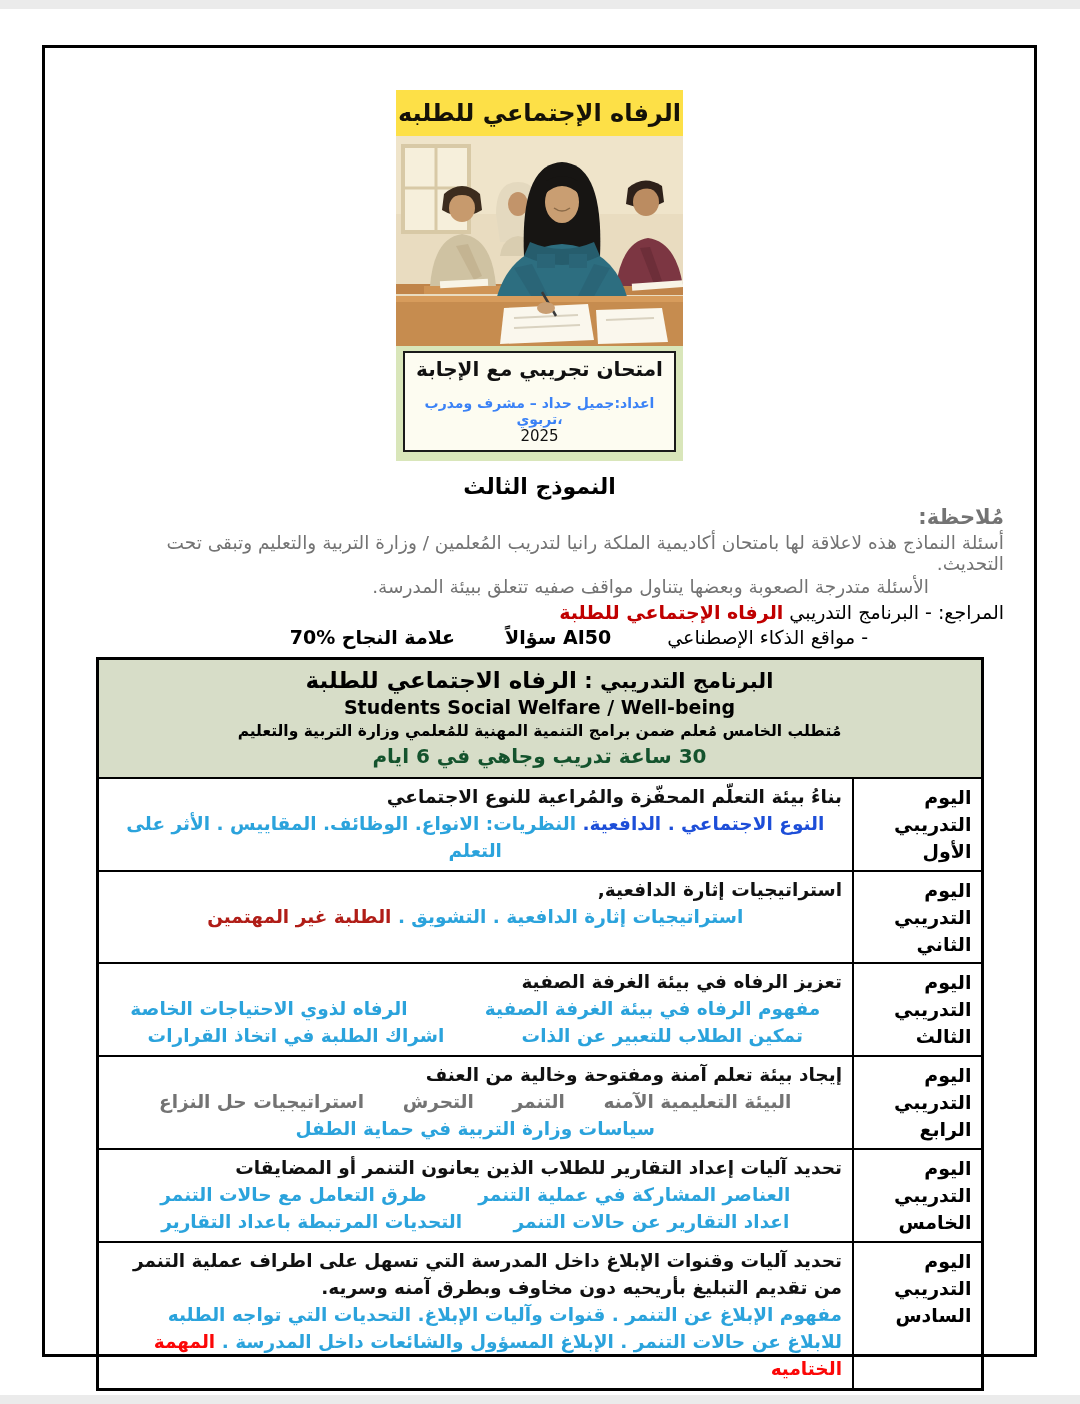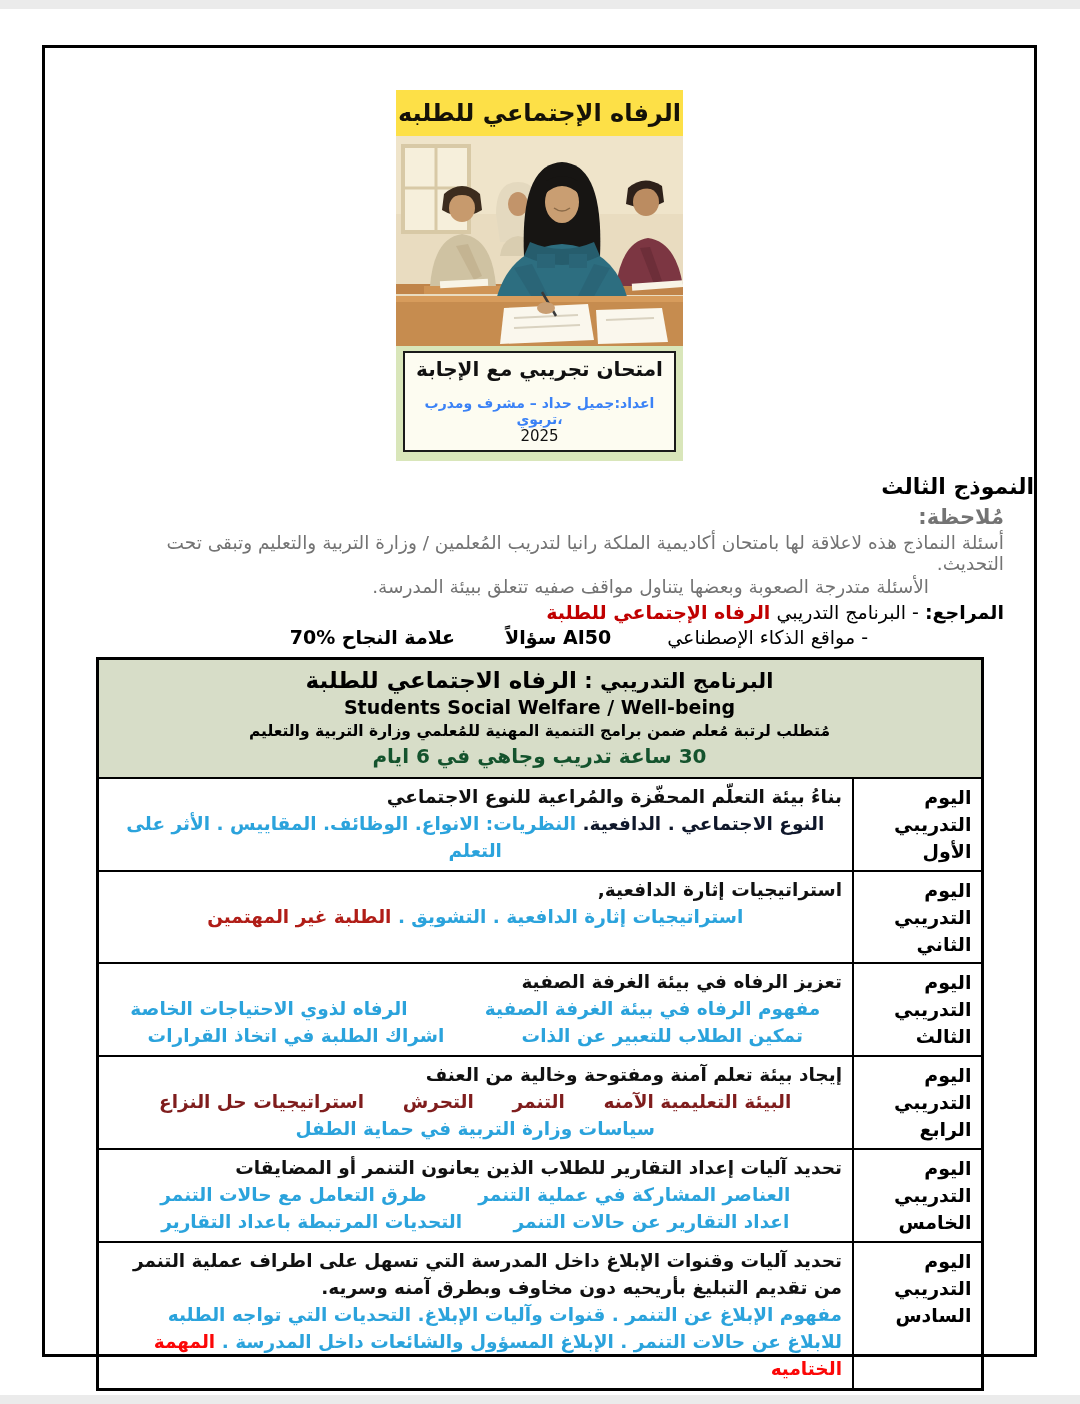--- a/index.html
+++ b/index.html
@@ -16,28 +16,28 @@
   .poster-banner { height:46px; line-height:46px; text-align:center; font-weight:700;
                    font-size:24px; color:#151208; background:#a2d034; }
   .poster-photo { display:block; width:287px; height:210px; }
   .poster-caption { background:#d9e6ba; padding:5px 7px 9px 7px; }
   .caption-box { border:2px solid #1a1a1a; background:#fdfcf1; text-align:center; padding:4px 2px 5px 2px; }
   .caption-line1 { font-size:20px; font-weight:700; color:#111; }
   .caption-line2 { font-size:14px; font-weight:700; color:#3b82f6; margin-top:14px; }
   .caption-line3 { font-size:15px; font-weight:400; color:#111; }
 
   
-  .model-heading { text-align:right; font-size:22px; font-weight:700; color:#000; margin-top:13px; }
+  .model-heading { text-align:center; font-size:22px; font-weight:700; color:#000; margin-top:13px; }
   .note { direction:rtl; margin:6px 30px 0 55px; color:#737373; }
   .note-label { font-size:21px; font-weight:700; }
   .note-line1 { font-size:18.5px; margin-top:3px; text-align:right; }
   .note-line2 { font-size:18.5px; margin-top:2px; text-align:right; margin-left:0; padding-left:0; margin-right:75px; }
   .refs { direction:rtl; margin:4px 30px 0 55px; color:#000; }
   .refs-line1 { font-size:19px; }
-  .refs-label { font-weight:700; }
+  .refs-label { font-weight:400; }
   .refs-highlight { font-weight:700; }
   .refs-line2 { font-size:19px; margin-right:136px; margin-top:3px; }
   .refs-line2 .bold { font-weight:700; }
   .refs-line2 .gapped { margin-right:50px; }
 
   
   table.schedule { direction:rtl; width:888px; margin:9px auto 0 auto; border-collapse:collapse;
                    border:3px solid #000; }
   table.schedule td { border:2px solid #000; vertical-align:top; }
   .header-cell { text-align:center; padding:7px 6px 9px 6px; }
@@ -157,32 +157,32 @@
         <span>- مواقع الذكاء الإصطناعي </span><span class="bold">AI</span><span class="bold gapped">50 سؤالاً</span><span class="bold gapped">علامة النجاح %70</span>
       </div>
     </div>
 
     <table class="schedule">
       <tbody id="schedule-body">
         <tr>
           <td colspan="2" class="header-cell" id="header-cell" style="background: rgb(215, 221, 200);">
             <div class="hdr-l1"><span>البرنامج التدريبي : </span><span class="hdr-main">الرفاه الاجتماعي للطلبة</span></div>
             <div class="hdr-l2">Students Social Welfare / Well-being</div>
-            <div class="hdr-l3">مُتطلب لرتبة مُعلم ضمن برامج التنمية المهنية للمُعلمي وزارة التربية والتعليم</div>
+            <div class="hdr-l3">مُتطلب الخامس مُعلم ضمن برامج التنمية المهنية للمُعلمي وزارة التربية والتعليم</div>
             <div class="hdr-l4">30 ساعة تدريب وجاهي في 6 ايام</div>
           </td>
         </tr>
       <tr>
             <td class="cell-day">
               <div>اليوم التدريبي</div>
               <div>الأول</div>
             </td>
             <td class="cell-content">
               <div class="content-line right"><span style="color: rgb(17, 17, 17);">بناءُ بيئة التعلّم المحفّزة والمُراعية للنوع الاجتماعي</span></div>
-              <div class="content-line center"><span style="color: #0f172a;">النوع الاجتماعي . الدافعية. </span><span style="color: rgb(43, 163, 220);">النظريات: الانواع.  الوظائف. المقاييس . الأثر على التعلم</span></div>
+              <div class="content-line center"><span style="color: #1d4ed8;">النوع الاجتماعي . الدافعية. </span><span style="color: rgb(43, 163, 220);">النظريات: الانواع.  الوظائف. المقاييس . الأثر على التعلم</span></div>
             </td>
           </tr>
           <tr>
             <td class="cell-day">
               <div>اليوم التدريبي</div>
               <div>الثاني</div>
             </td>
             <td class="cell-content">
               <div class="content-line right"><span style="color: rgb(17, 17, 17);">استراتيجيات إثارة الدافعية,</span></div>
               <div class="content-line center"><span style="color: rgb(43, 163, 220);">استراتيجيات إثارة الدافعية .  التشويق  .  </span><span style="color: rgb(176, 29, 23);">الطلبة غير المهتمين</span></div>
@@ -199,21 +199,21 @@
               <div class="content-line center"><span style="color: rgb(43, 163, 220);">تمكين الطلاب للتعبير عن الذات&nbsp;&nbsp;&nbsp;&nbsp;&nbsp;&nbsp;&nbsp;&nbsp;&nbsp;&nbsp;&nbsp;&nbsp;اشراك الطلبة في اتخاذ القرارات</span></div>
             </td>
           </tr>
           <tr>
             <td class="cell-day">
               <div>اليوم التدريبي</div>
               <div>الرابع</div>
             </td>
             <td class="cell-content">
               <div class="content-line right"><span style="color: rgb(17, 17, 17);">إيجاد بيئة تعلم آمنة ومفتوحة وخالية من العنف</span></div>
-              <div class="content-line center"><span style="color: #7f1d1d; text-align: center;">البيئة التعليمية الآمنه&nbsp;&nbsp;&nbsp;&nbsp;&nbsp;&nbsp;التنمر&nbsp;&nbsp;&nbsp;&nbsp;&nbsp;&nbsp;التحرش&nbsp;&nbsp;&nbsp;&nbsp;&nbsp;&nbsp;استراتيجيات حل النزاع</span></div>
+              <div class="content-line center"><span style="color: #737373; text-align: center;">البيئة التعليمية الآمنه&nbsp;&nbsp;&nbsp;&nbsp;&nbsp;&nbsp;التنمر&nbsp;&nbsp;&nbsp;&nbsp;&nbsp;&nbsp;التحرش&nbsp;&nbsp;&nbsp;&nbsp;&nbsp;&nbsp;استراتيجيات حل النزاع</span></div>
               <div class="content-line center"><span style="color: rgb(43, 163, 220);">سياسات وزارة التربية في حماية الطفل</span></div>
             </td>
           </tr>
           <tr>
             <td class="cell-day">
               <div>اليوم التدريبي</div>
               <div>الخامس</div>
             </td>
             <td class="cell-content">
               <div class="content-line right"><span style="color: rgb(17, 17, 17);">تحديد آليات إعداد التقارير للطلاب الذين يعانون التنمر أو المضايقات</span></div>

